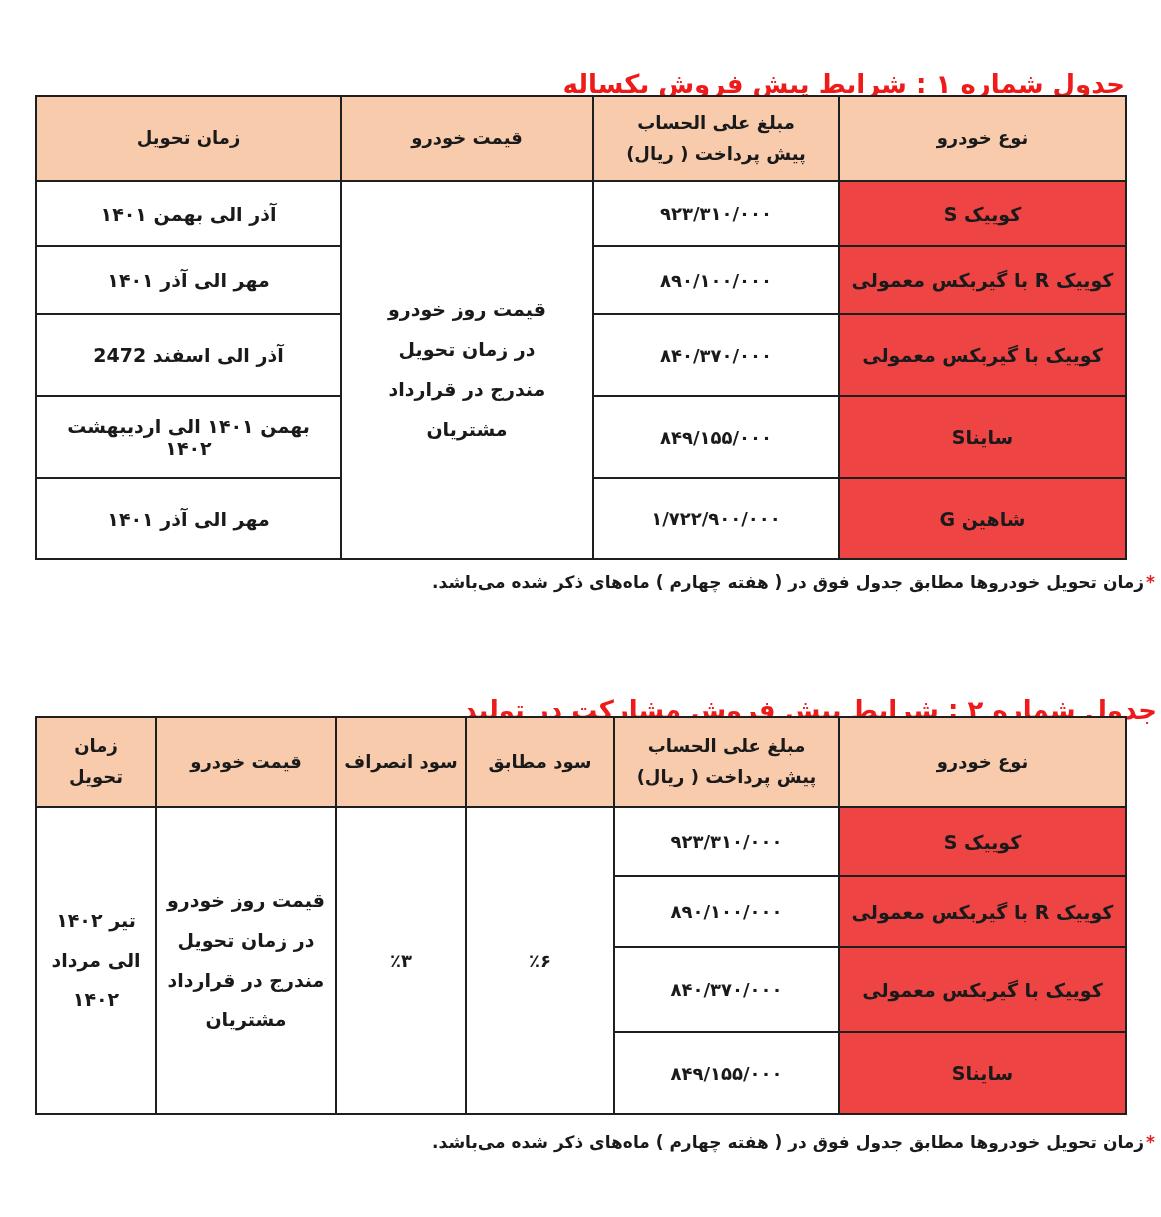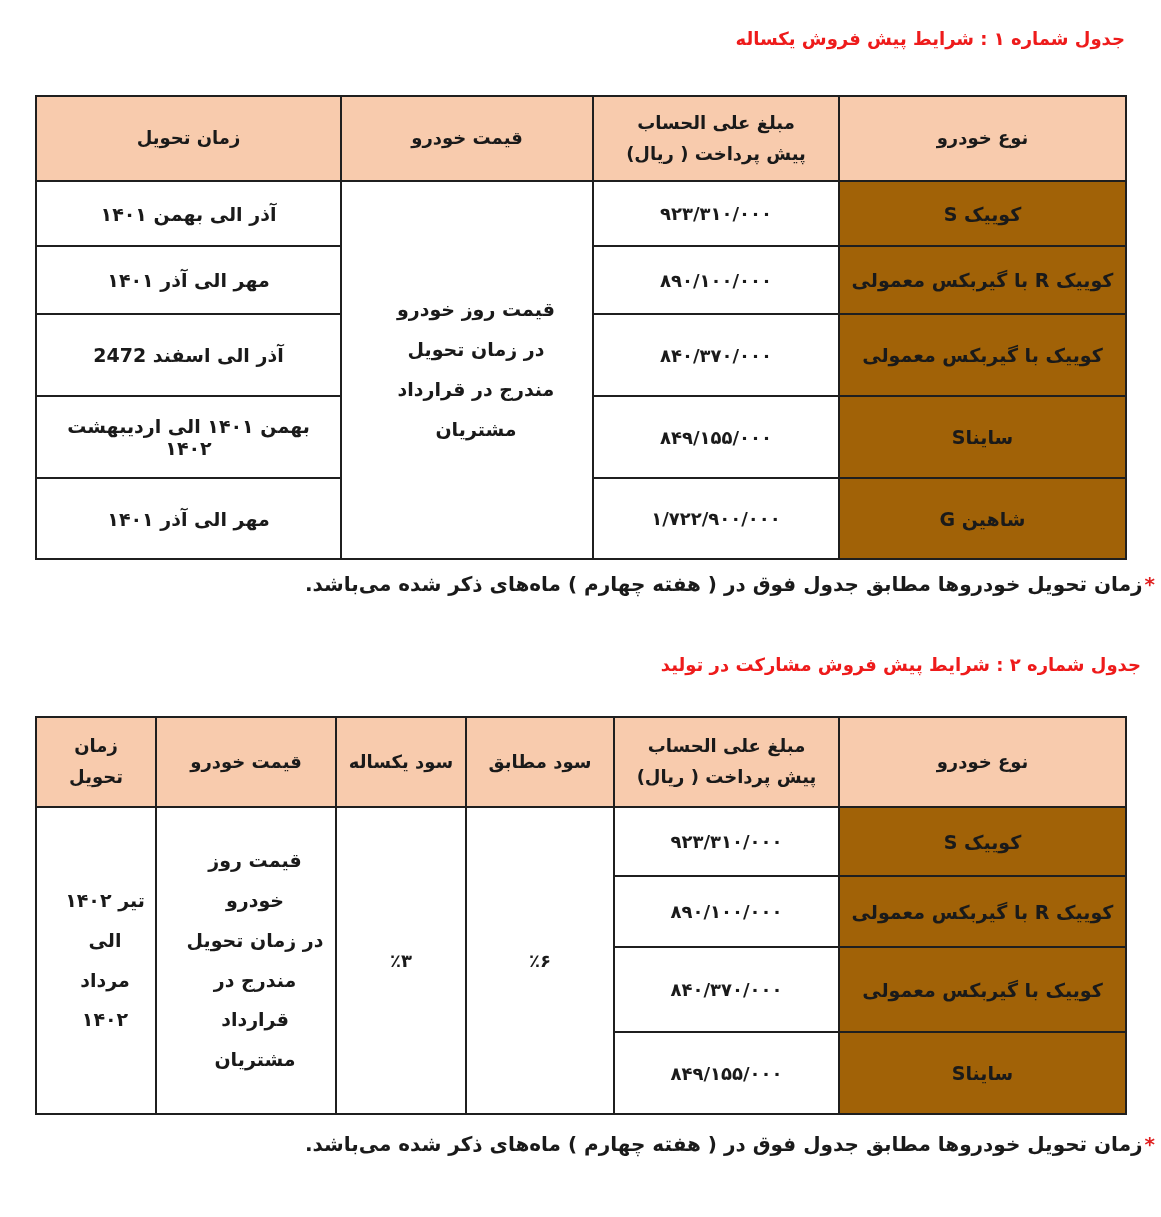--- a/index.html
+++ b/index.html
@@ -9,27 +9,28 @@
     font-family: "DejaVu Sans", sans-serif;
     position: relative;
     overflow: hidden;
   }
   .doc { position: absolute; inset: 0; width: 1161px; height: 1217px; background: #fff; }
 
   .tbl-title {
     position: absolute;
     color: #ee1b1b;
     font-weight: bold;
-    font-size: 18px;
+    font-size: 26px;
     direction: rtl;
     text-align: right;
     white-space: nowrap;
+    margin-top: 41px;
   }
   #title1 { top: 28px; right: 36px; }
-  #title2 { top: 654px; right: 20px; }
+  #title2 { top: 654px; right: 4px; }
 
   table {
     border-collapse: collapse;
     table-layout: fixed;
     direction: rtl;
     position: absolute;
     left: 35px;
     width: 1090px;
     background: #fff;
   }
@@ -40,41 +41,41 @@
     border: 2px solid #1f1f1f;
     text-align: center;
     vertical-align: middle;
     font-weight: bold;
     color: #1a1a1a;
     font-size: 19px;
     padding: 2px 6px;
     white-space: pre-line;
   }
   .hdr  { background: #f8cbad; font-size: 18px; line-height: 1.7; }
-  .car  { background: #a16207; }
+  .car  { background: #ef4444; }
   .num  { font-size: 18px; letter-spacing: 0.5px; text-align: center; }
-  .merged { line-height: 2.1; padding-left: 24px; }
+  .merged { line-height: 2.1; }
   .pct { font-size: 18px; }
 
   .h85 td { height: 85px; }
   .h90 td { height: 90px; }
   tr.r65 { height: 65px; }
   tr.r68 { height: 68px; }
   tr.r69 { height: 69px; }
   tr.r71 { height: 71px; }
   tr.r82 { height: 82px; }
   tr.r85 { height: 85px; }
   tr.r81 { height: 81px; }
 
   .note {
     position: absolute;
     direction: rtl;
     text-align: right;
     font-weight: bold;
-    font-size: 20px;
+    font-size: 17px;
     color: #1a1a1a;
     white-space: nowrap;
   }
   #note1 { top: 572px; right: 6px; }
   #note2 { top: 1132px; right: 6px; }
   .star { color: #e02020; padding-left: 2px; }
 </style>
 </head>
 <body>
 
@@ -140,21 +141,21 @@
         <col style="width:130px">
         <col style="width:180px">
         <col style="width:120px">
     </colgroup>
     <tbody>
       <tr class="h90">
         <td class="hdr">نوع خودرو</td>
         <td class="hdr">مبلغ علی الحساب
 پیش پرداخت ( ریال)</td>
         <td class="hdr">سود مطابق</td>
-        <td class="hdr">سود یکساله</td>
+        <td class="hdr">سود انصراف</td>
         <td class="hdr">قیمت خودرو</td>
         <td class="hdr">زمان
 تحویل</td>
       </tr>
       <tr class="r69">
         <td class="car">کوییک S</td>
         <td class="num">۹۲۳/۳۱۰/۰۰۰</td>
         <td class="pct" rowspan="4"><span dir="ltr">٪۶</span></td>
         <td class="pct" rowspan="4"><span dir="ltr">٪۳</span></td>
         <td class="merged" rowspan="4">قیمت روز خودرو

